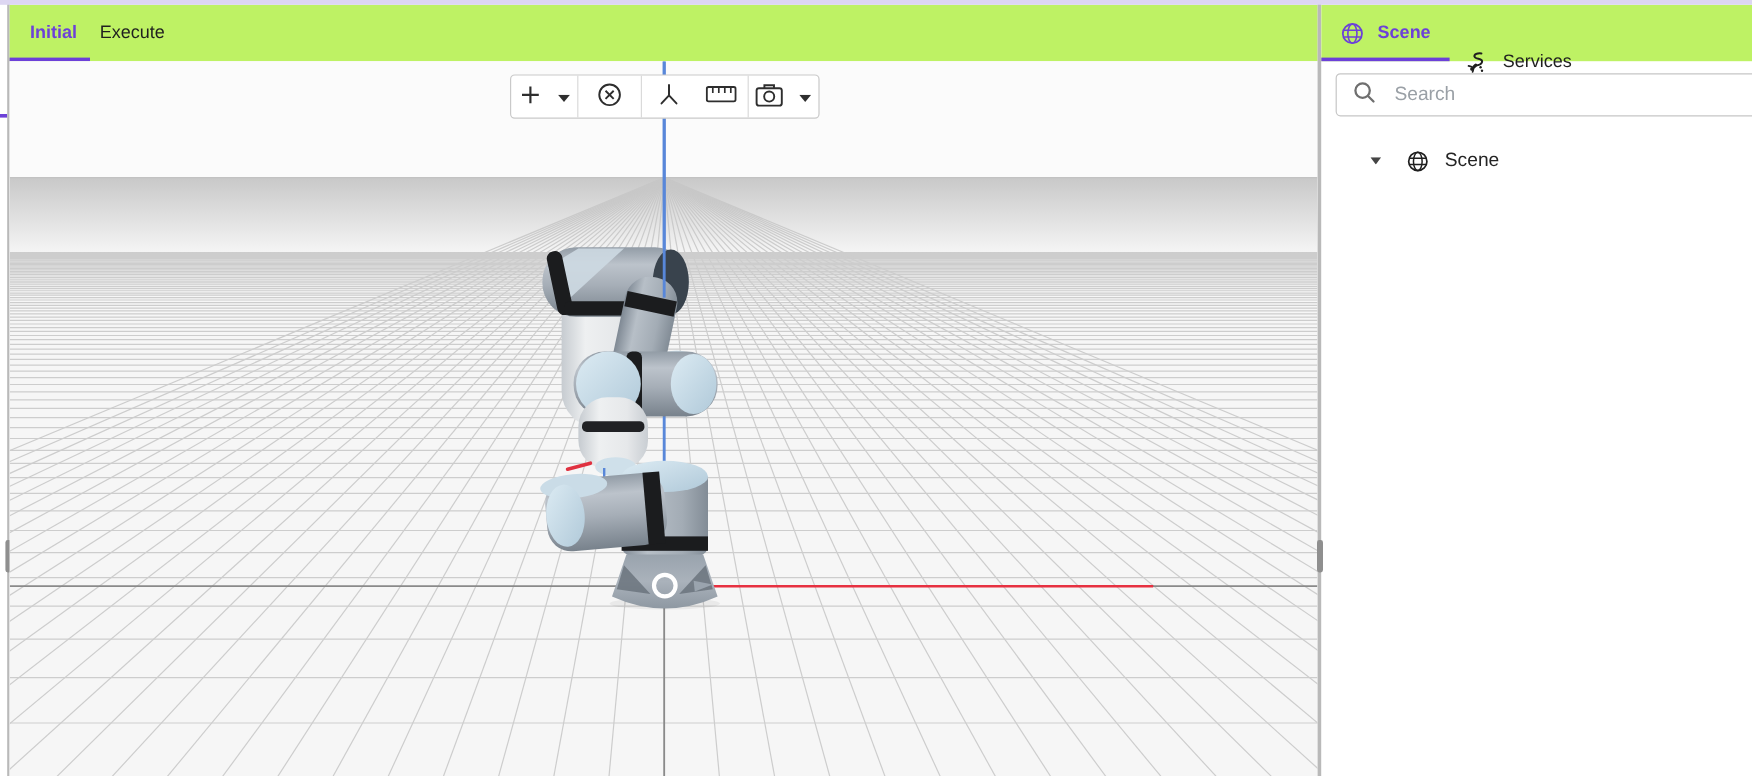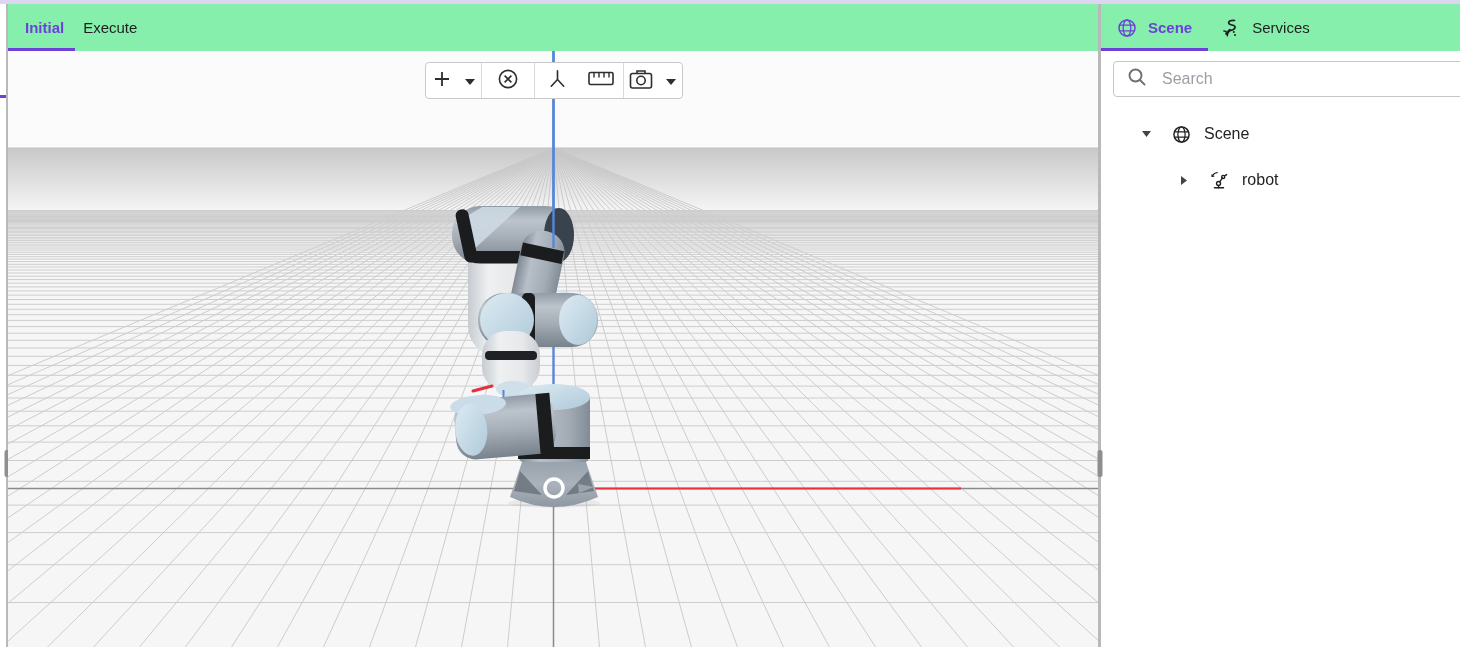--- a/index.html
+++ b/index.html
@@ -10,21 +10,21 @@
   
   .left-strip{flex:none;width:6px;background:#ffffff;position:relative;}
   .left-strip-accent{position:absolute;top:95px;left:0;width:6px;height:3px;background:#6c41d8;}
   .v-divider{flex:none;background:#b9b9b9;position:relative;cursor:col-resize;}
   .v-divider.left{width:2px;}
   .v-divider.right{width:3px;}
   .divider-handle{position:absolute;top:450px;left:50%;transform:translateX(-50%);
     width:5px;height:27px;background:#8f8f8f;border-radius:2px;}
 
   
-  .tabbar{height:47px;margin-top:4px;background:#86efac;display:flex;align-items:flex-start;
+  .tabbar{height:47px;margin-top:4px;background:#bef264;display:flex;align-items:flex-start;
     position:relative;flex:none;}
   .tab{font-size:15px;color:#1f1f1f;display:flex;align-items:center;gap:11px;cursor:pointer;
     height:100%;}
   .tab.active{color:#6c41d8;font-weight:700;}
   .tab-underline{position:absolute;bottom:0;left:0;height:3px;background:#6c41d8;}
 
   
   .main-panel{flex:none;width:1090px;display:flex;flex-direction:column;background:#fbfbfb;}
   .tab-initial{padding:0 17px;}
   .tab-execute{padding:0 2px;}
@@ -35,21 +35,21 @@
   .toolbar{position:absolute;top:11px;left:417px;height:37px;display:flex;align-items:stretch;
     background:#ffffff;border:1px solid #c9c9c9;border-radius:4px;box-sizing:border-box;z-index:5;}
   .tb-btn{display:flex;align-items:center;justify-content:center;border:none;background:none;
     padding:0;cursor:pointer;color:#2e2e2e;}
   .tb-sep{width:1px;background:#dadada;}
   .w32{width:32px}.w23{width:23px}.w52{width:52px}.w44{width:44px}.w35{width:35px}
 
   
   .right-panel{flex:1;background:#ffffff;display:flex;flex-direction:column;overflow:hidden;}
   .tab-scene{padding:0 16px 0 16px;}
-  .tab-services{margin-left:5px;padding:0 6px;}
+  .tab-services{margin-left:5px;padding:0 6px;margin-top:24px;}
   .tab .tab-icon{display:flex;color:currentColor;}
   .searchbox{flex:none;margin:10px -20px 0 12px;height:36px;border:1px solid #c6c6c6;border-radius:4px;
     display:flex;align-items:center;padding-left:13px;gap:13px;box-sizing:border-box;background:#fff;color:#6f6f6f;}
   .searchbox input{border:none;outline:none;font-size:16px;color:#222;flex:1;background:transparent;
     font-family:inherit;}
   .searchbox input::placeholder{color:#9aa0a6;}
   .tree{margin-top:14px;}
   .tree-row{height:46px;display:flex;align-items:center;font-size:16px;color:#242424;cursor:pointer;}
   .tree-row .caret{width:14px;display:flex;justify-content:center;color:#454545;flex:none;}
   .tree-icon{width:20px;height:20px;margin-left:18px;margin-right:13px;color:#1f1f1f;flex:none;
@@ -424,35 +424,15 @@
         </span>
         <span class="tree-icon">
           <svg width="19" height="19" viewBox="0 0 20 20" fill="none" stroke="currentColor" stroke-width="1.5">
             <circle cx="10" cy="10" r="8"></circle>
             <ellipse cx="10" cy="10" rx="3.8" ry="8" stroke-width="1.3"></ellipse>
             <path d="M2.6 7.2h14.8M2.6 12.8h14.8" stroke-width="1.3"></path>
             </svg>
         </span>
         <span class="tree-label">Scene</span>
       </div>
-      <div class="tree-row row-depth-1">
-        <span class="caret">
-          <svg width="6" height="9" viewBox="0 0 6 9">
-              <path d="M0 0v9L6 4.5z" fill="currentColor"></path>
-            </svg>
-        </span>
-        <span class="tree-icon">
-          <svg width="20" height="20" viewBox="0 0 22 22" fill="none" stroke="currentColor" stroke-width="1.5" stroke-linecap="round">
-            <path d="M6 19.5h10"></path>
-            <path d="M10.5 19.5v-2.5"></path>
-            <circle cx="10.5" cy="14.8" r="2.2"></circle>
-            <path d="M11.8 13L15 8.5"></path>
-            <circle cx="15.6" cy="7.6" r="1.7"></circle>
-            <path d="M17 6.5l2.5-1.5"></path>
-            <path d="M3.5 7C4.5 4.5 6.5 3 9 2.8" stroke-width="1.3"></path>
-            <path d="M3.2 5.2L3.5 7l1.8-.3" stroke-width="1.3"></path>
-            </svg>
-        </span>
-        <span class="tree-label">robot</span>
-      </div>
     </div>
   </div>
 </div>
 
 </body></html>

